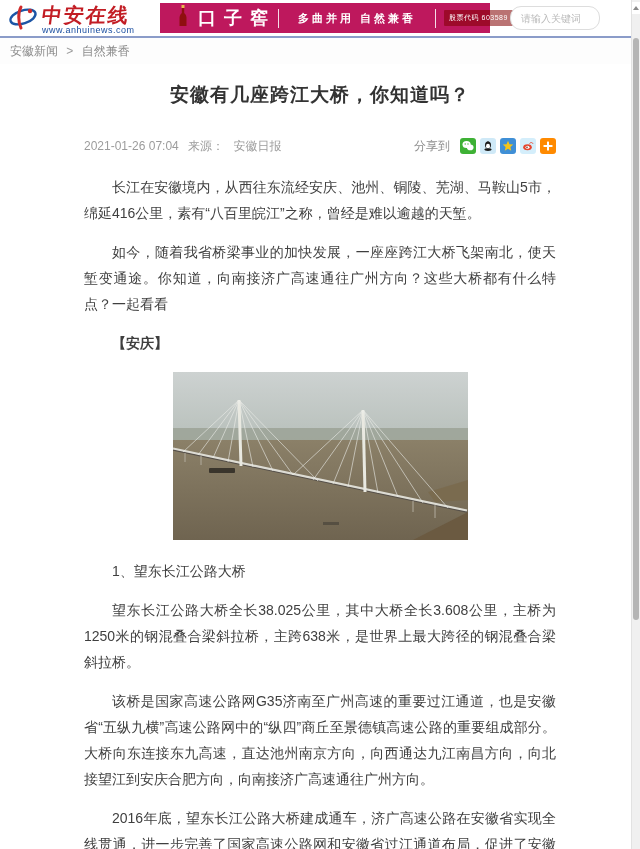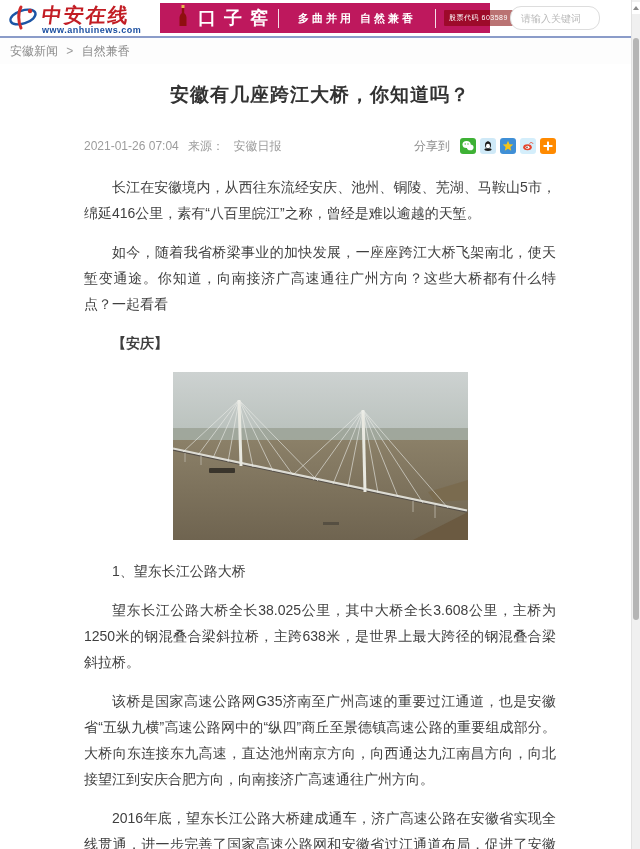--- a/index.html
+++ b/index.html
@@ -14,21 +14,21 @@
   
   .header{
     height:36px;position:relative;background:#fff;
   }
   .logo{position:absolute;left:8px;top:3px;display:flex;align-items:center;cursor:pointer;}
   .logo-txt{margin-left:4px;line-height:1;}
   .logo-cn{
     display:block;font-size:20px;font-weight:bold;color:#c21d24;
     transform:skewX(-8deg);letter-spacing:2px;font-family:"Liberation Serif","DejaVu Serif",serif;
   }
-  .logo-url{display:block;font-size:9px;font-weight:bold;color:#1b4fa0;letter-spacing:.5px;margin-top:1px;}
+  .logo-url{display:block;font-size:9px;font-weight:normal;color:#1b4fa0;letter-spacing:.5px;margin-top:1px;}
 
   .banner{
     position:absolute;left:160px;top:3px;width:330px;height:30px;
     display:flex;align-items:center;color:#fff;cursor:pointer;
     padding:0;box-sizing:border-box;
   }
   .bottle{margin-left:18px;flex:0 0 auto;}
   .banner-brand{
     font-size:18px;font-weight:bold;letter-spacing:8px;margin-left:10px;white-space:nowrap;
     font-family:"Liberation Serif","DejaVu Serif",serif;

